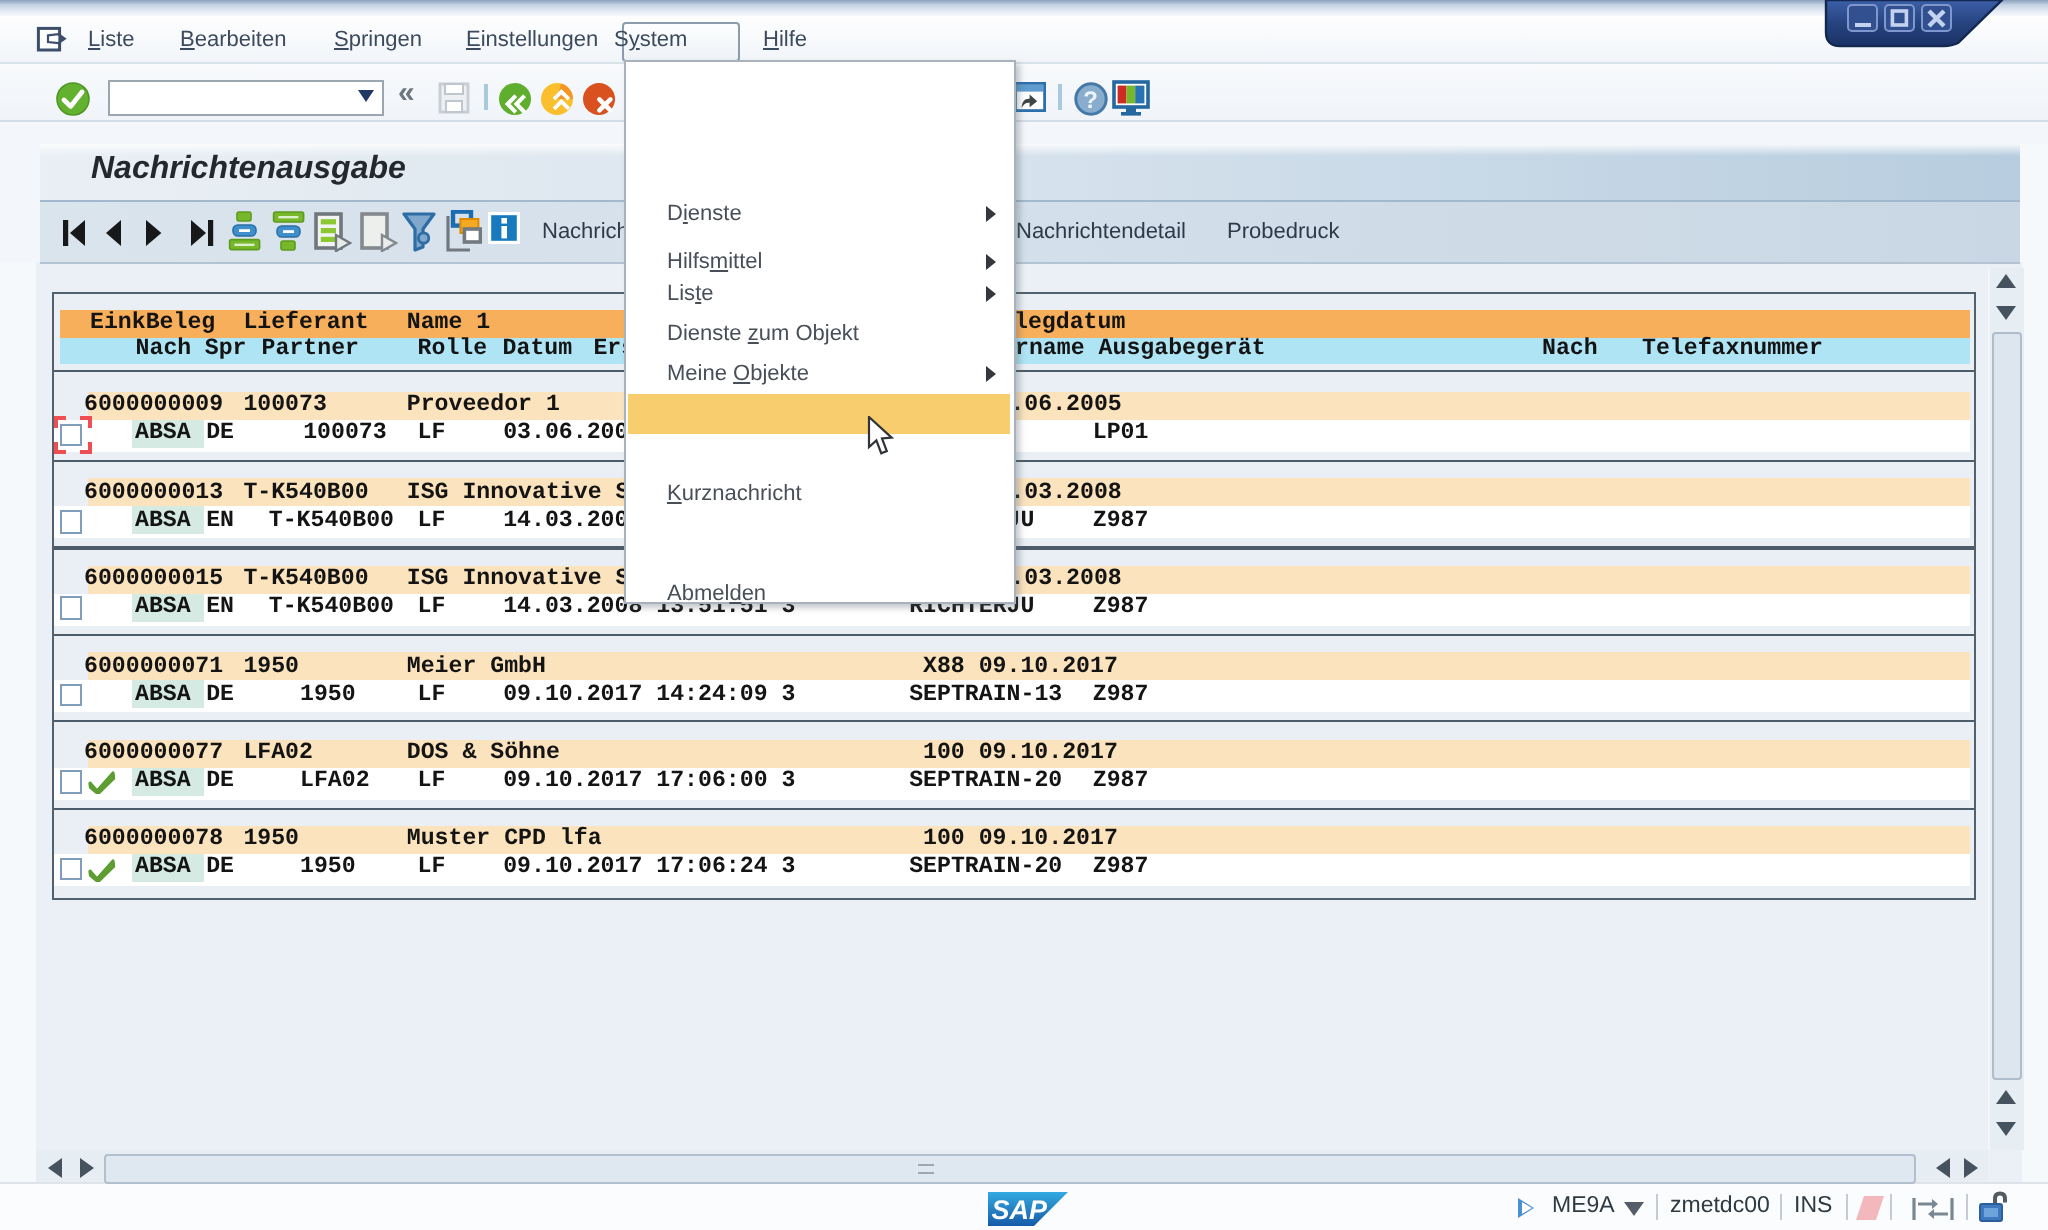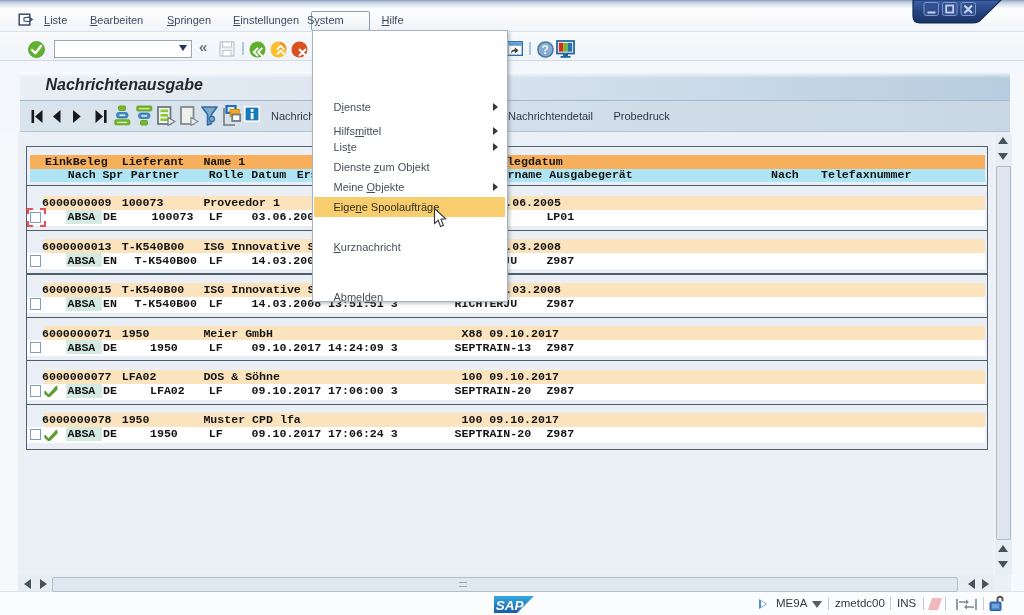--- a/index.html
+++ b/index.html
@@ -387,20 +387,19 @@
  <rect x="4" y="9" width="7" height="4.5" fill="#6FA3DC"></rect>
 </svg>
 
 <div class="abs" id="menu">
  <div id="mhl"></div>
  <div class="mi" style="top:65.7px"><span class="lbl">D<span class="u">i</span>enste</span><span class="arr"></span></div>
  <div class="mi" style="top:90px"><span class="lbl">Hilfs<span class="u">m</span>ittel</span><span class="arr"></span></div>
  <div class="mi" style="top:105.9px"><span class="lbl">Lis<span class="u">t</span>e</span><span class="arr"></span></div>
  <div class="mi" style="top:126px"><span class="lbl">Dienste <span class="u">z</span>um Objekt</span></div>
  <div class="mi" style="top:146.1px"><span class="lbl">Meine <span class="u">O</span>bjekte</span><span class="arr"></span></div>
- <div class="mi" style="top:166.2px;color:#332F25"><span class="lbl">Eige<span class="u">n</span>e Spoolaufträge</span></div>
  <div class="mi" style="top:206.4px"><span class="lbl"><span class="u">K</span>urznachricht</span></div>
  <div class="mi" style="top:256px"><span class="lbl">Abmel<span class="u">d</span>en</span></div>
 </div>
 
 <svg class="abs" style="left:433px;top:208px" width="14" height="21" viewBox="0 0 14 21">
  <path d="M1.5 0.5 L1.5 15.5 L5.2 12.2 L7.6 18.6 L10.4 17.5 L8 11.2 L12.8 10.8 Z" fill="#FFFFFF" stroke="#30343A" stroke-width="1.1"></path>
 </svg>
 
 </body></html>

